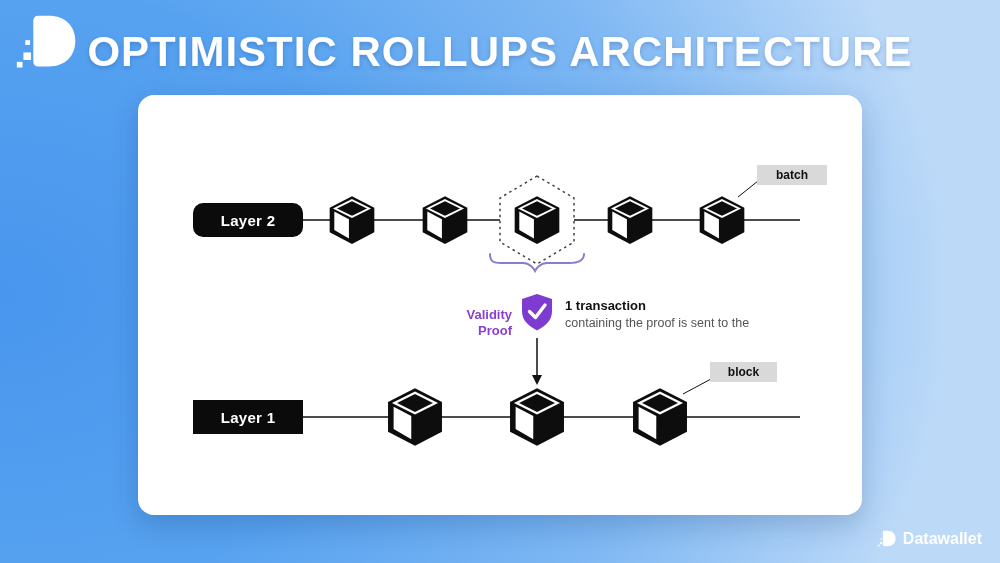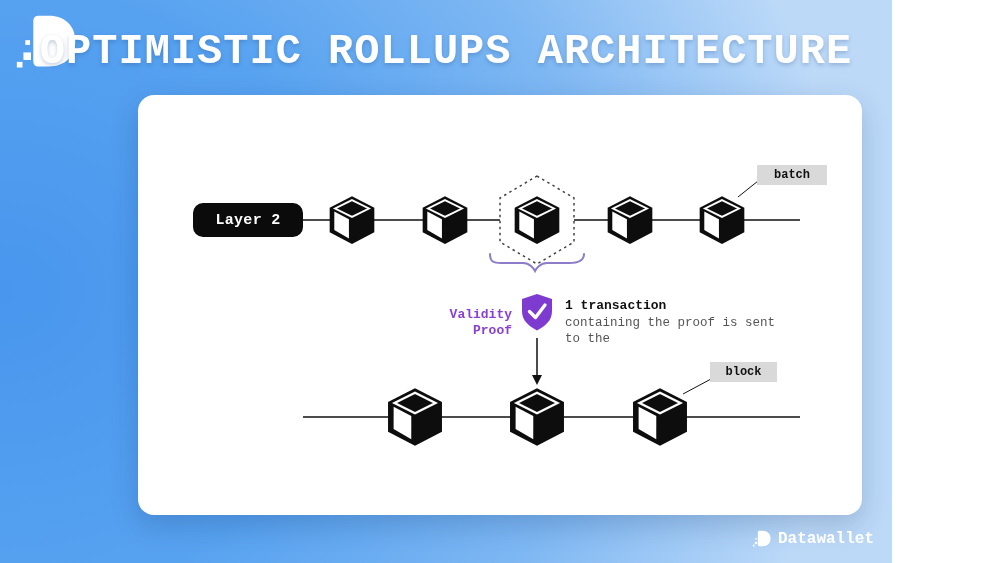--- a/index.html
+++ b/index.html
@@ -1,24 +1,23 @@
 <!DOCTYPE html>
 <html><head>
 <meta charset="utf-8">
 <style>
   * { margin: 0; padding: 0; box-sizing: border-box; }
   html, body { width: 1000px; height: 563px; overflow: hidden; }
   body { font-family: "Liberation Sans", sans-serif; }
 
   .page {
     position: relative;
-    width: 892px;
+    width: 1000px;
     height: 563px;
     background: radial-gradient(95% 130% at 0% 52%, #4896ee 0%, #57a2f0 42%, #7fb8f3 72%, #bcd9f8 100%);
-    font-family: Liberation Mono, monospace;
   }
 
   .logo-top {
     position: absolute;
     left: 14px; top: 10px;
     width: 66px; height: 66px;
   }
 
   .title {
     position: absolute;
@@ -152,20 +151,21 @@
       <path d="M352,159 C352,167 356,168 363,168 L385,168 C392,168 396,174 397,176 C398,174 402,168 409,168 L431,168 C438,168 446,167 446,159" fill="none" stroke="#8d7cc9" stroke-width="2" stroke-linecap="round"></path>
 
       <line x1="399" y1="243" x2="399" y2="281" stroke="#111111" stroke-width="1.5"></line>
       <polygon points="399,290 394,280 404,280" fill="#111111"></polygon>
 
       <path d="M399,199 L414,204 V216 C414,226 407,231 399,235.5 C391,231 384,226 384,216 V204 Z" fill="#7d3bd0"></path>
       <polyline points="391.5,216.5 397.5,222.5 407,210" fill="none" stroke="#ffffff" stroke-width="3.4" stroke-linecap="round" stroke-linejoin="round"></polyline>
     </svg>
 
     <div class="layer-label layer2-label">Layer 2</div>
+    <div class="layer-label layer1-label">Layer 1</div>
 
     <div class="tag batch-tag">batch</div>
     <div class="tag block-tag">block</div>
 
     <div class="validity">
       <span>Validity</span>
       <span>Proof</span>
     </div>
 
     <div class="annotation">

